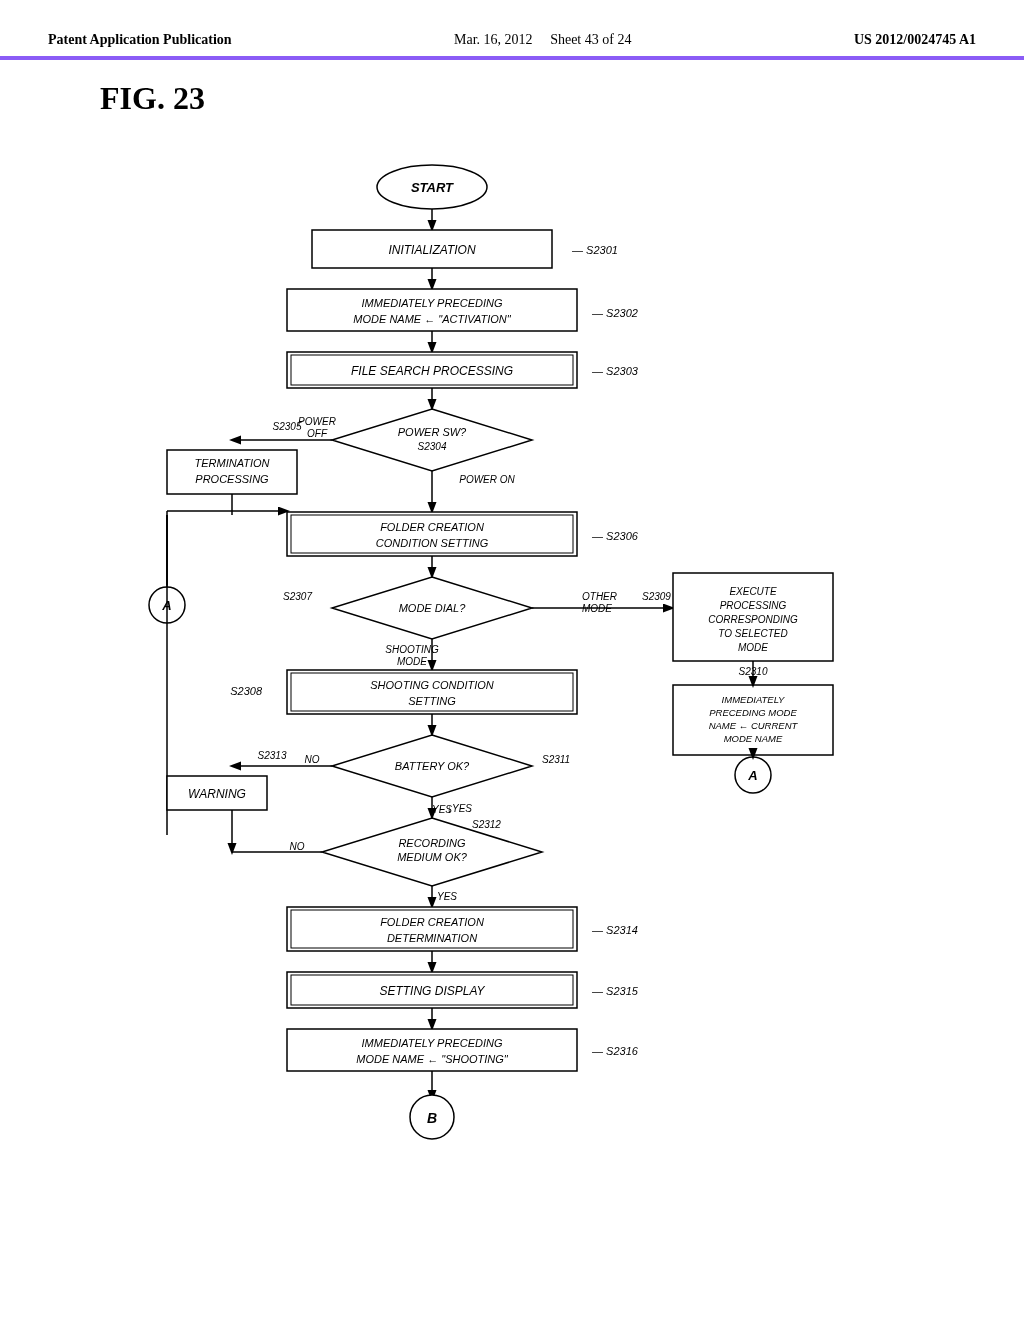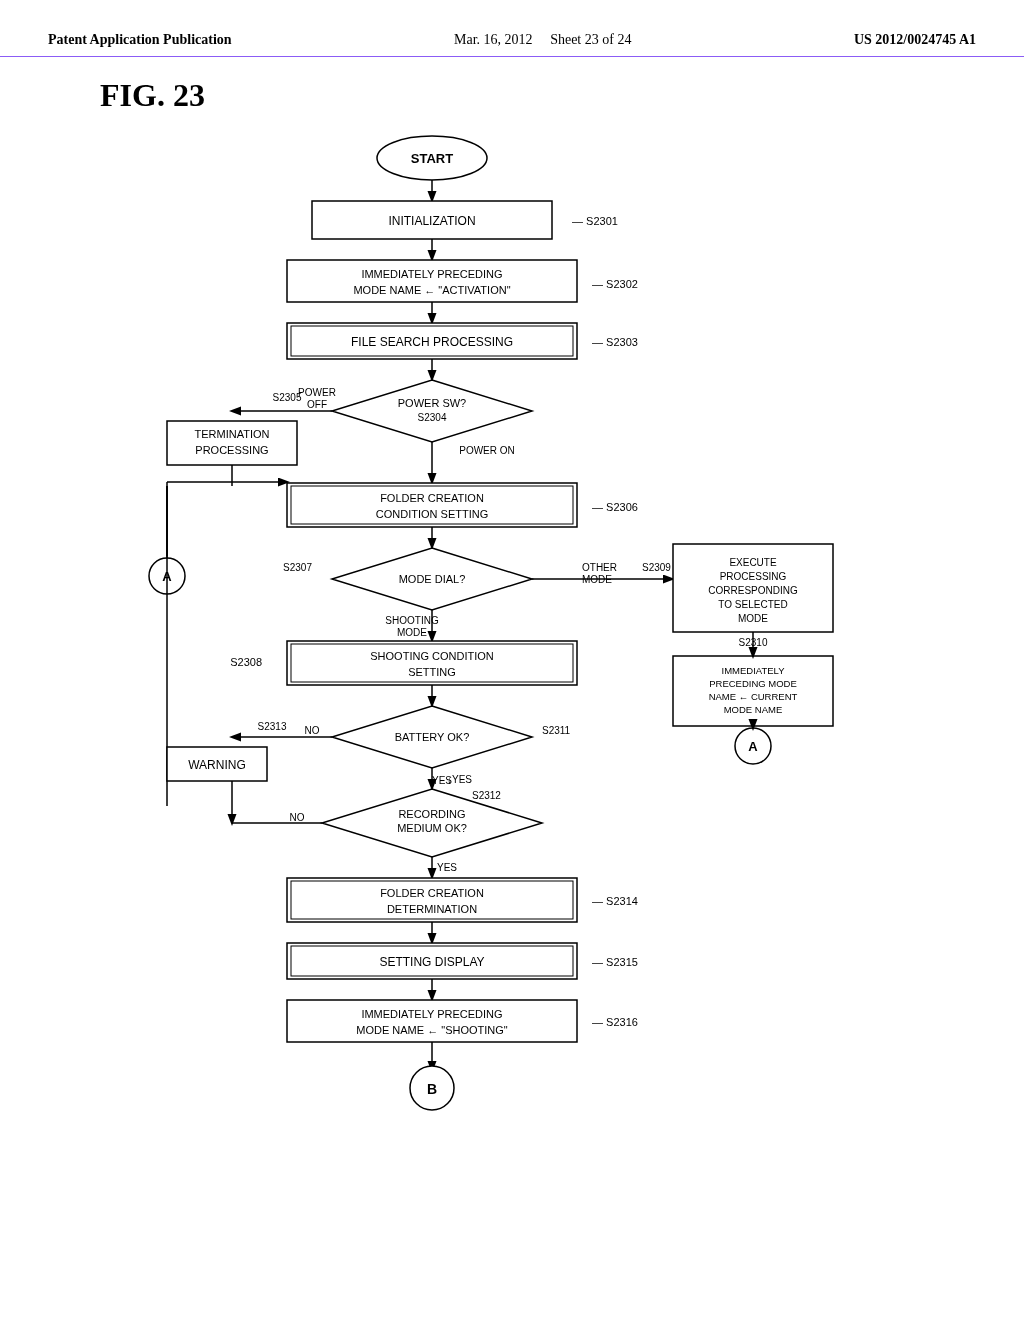--- a/index.html
+++ b/index.html
@@ -10,21 +10,21 @@
       min-height: 1320px;
       position: relative;
       overflow-x: hidden;
     }
 
     .page-header {
       display: flex;
       justify-content: space-between;
       align-items: flex-start;
       padding: 32px 48px 0 48px;
-      border-bottom: 1px solid #8b5cf6;
+      border-bottom: 4px solid #8b5cf6;
       padding-bottom: 8px;
     }
 
     .header-left {
       font-size: 14px;
       font-weight: bold;
     }
 
     .header-center {
       font-size: 14px;
@@ -37,44 +37,45 @@
     }
 
     .figure-area {
       padding: 20px 40px;
       position: relative;
     }
 
     .fig-title {
       font-size: 32px;
       font-weight: bold;
-      margin-bottom: 12px;
+      margin-bottom: 38px;
       margin-left: 60px;
     }
 
     
     .flowchart-container {
       width: 100%;
       display: flex;
       justify-content: center;
+      font-style: italic;
     }
 
     svg {
       font-family: Arial, Helvetica, sans-serif;
     }
   </style>
 </head>
 <body>
 
 <div class="page-header">
   <div class="header-left">Patent Application Publication</div>
   <div class="header-center">
     <span>Mar. 16, 2012</span>
     &nbsp;&nbsp;&nbsp;
-    <span>Sheet 23 of 24</span>
+    <span>Sheet 43 of 24</span>
   </div>
   <div class="header-right">US 2012/0024745 A1</div>
 </div>
 
 <div class="figure-area">
   <div class="fig-title">FIG. 23</div>
 
   <div class="flowchart-container">
     <svg width="820" height="1080" viewBox="0 0 820 1080">
       <defs>

